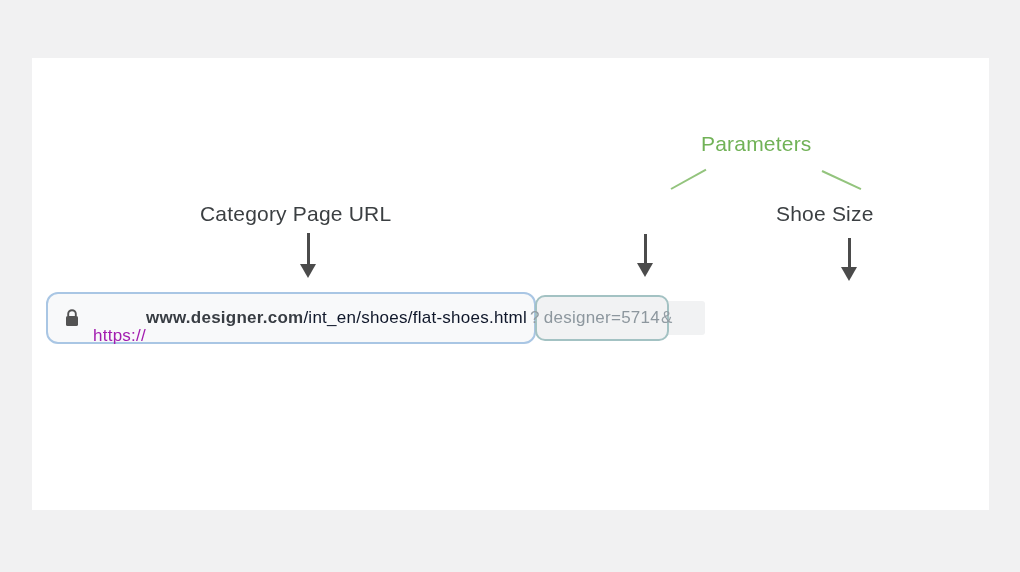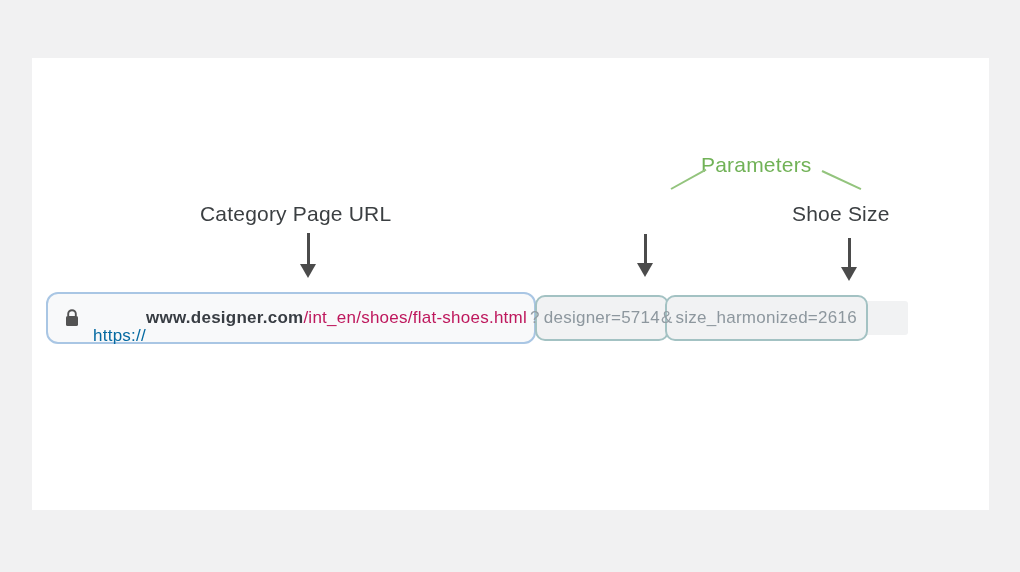--- a/index.html
+++ b/index.html
@@ -26,23 +26,23 @@
 
   
   .anno-label {
     position: absolute;
     font-size: 21px;
     color: #3b3f42;
     white-space: nowrap;
     letter-spacing: 0.2px;
   }
   .label-category { left: 200px; top: 202px; }
-  .label-parameters { left: 701px; top: 153px; color: #71b257; }
+  .label-parameters { left: 701px; top: 132px; color: #71b257; }
   .label-designer { left: 554px; top: 198px; }
-  .label-shoesize { left: 792px; top: 202px; }
+  .label-shoesize { left: 776px; top: 202px; }
 
   
   .arrow-down { position: absolute; width: 16px; }
   .arrow-down .shaft {
     position: absolute;
     left: 6.5px; top: 0;
     width: 3px;
     background: #4b4b4b;
   }
   .arrow-down .head {
@@ -81,23 +81,23 @@
     height: 52px;
     display: flex;
     align-items: center;
     white-space: nowrap;
   }
   .url-text {
     font-size: 17px;
     letter-spacing: 0.25px;
     white-space: nowrap;
   }
-  .seg-scheme { color: #0369a1; margin-top: 36px; }
+  .seg-scheme { color: #a21caf; margin-top: 36px; }
   .seg-domain { color: #383d43; font-weight: 600; }
-  .seg-path   { color: #be185d; }
+  .seg-path   { color: #0f172a; }
   .seg-sep    { color: #939da4; position: relative; z-index: 3; }
   .seg-param  { color: #8d979e; }
 
   .box-main {
     position: relative;
     z-index: 2;
     height: 52px;
     display: inline-flex;
     align-items: center;
     border: 2px solid #a9c6e4;
@@ -166,18 +166,15 @@
       </span>
       <span class="url-text seg-scheme">https://</span>
         <span class="url-text seg-domain">www.designer.com</span>
         <span class="url-text seg-path">/int_en/shoes/flat-shoes.html</span>
     </span>
     <span class="url-text seg-sep qmark">?</span>
     <span class="box-param">
       <span class="url-text seg-param">designer=5714</span>
     </span>
     <span class="url-text seg-sep amp">&amp;</span>
-    <span class="box-param box-size">
-      <span class="url-text seg-param">size_harmonized=2616</span>
-    </span>
     <span class="bar-tail"></span>
   </div>
 </div>
 
 </body></html>

